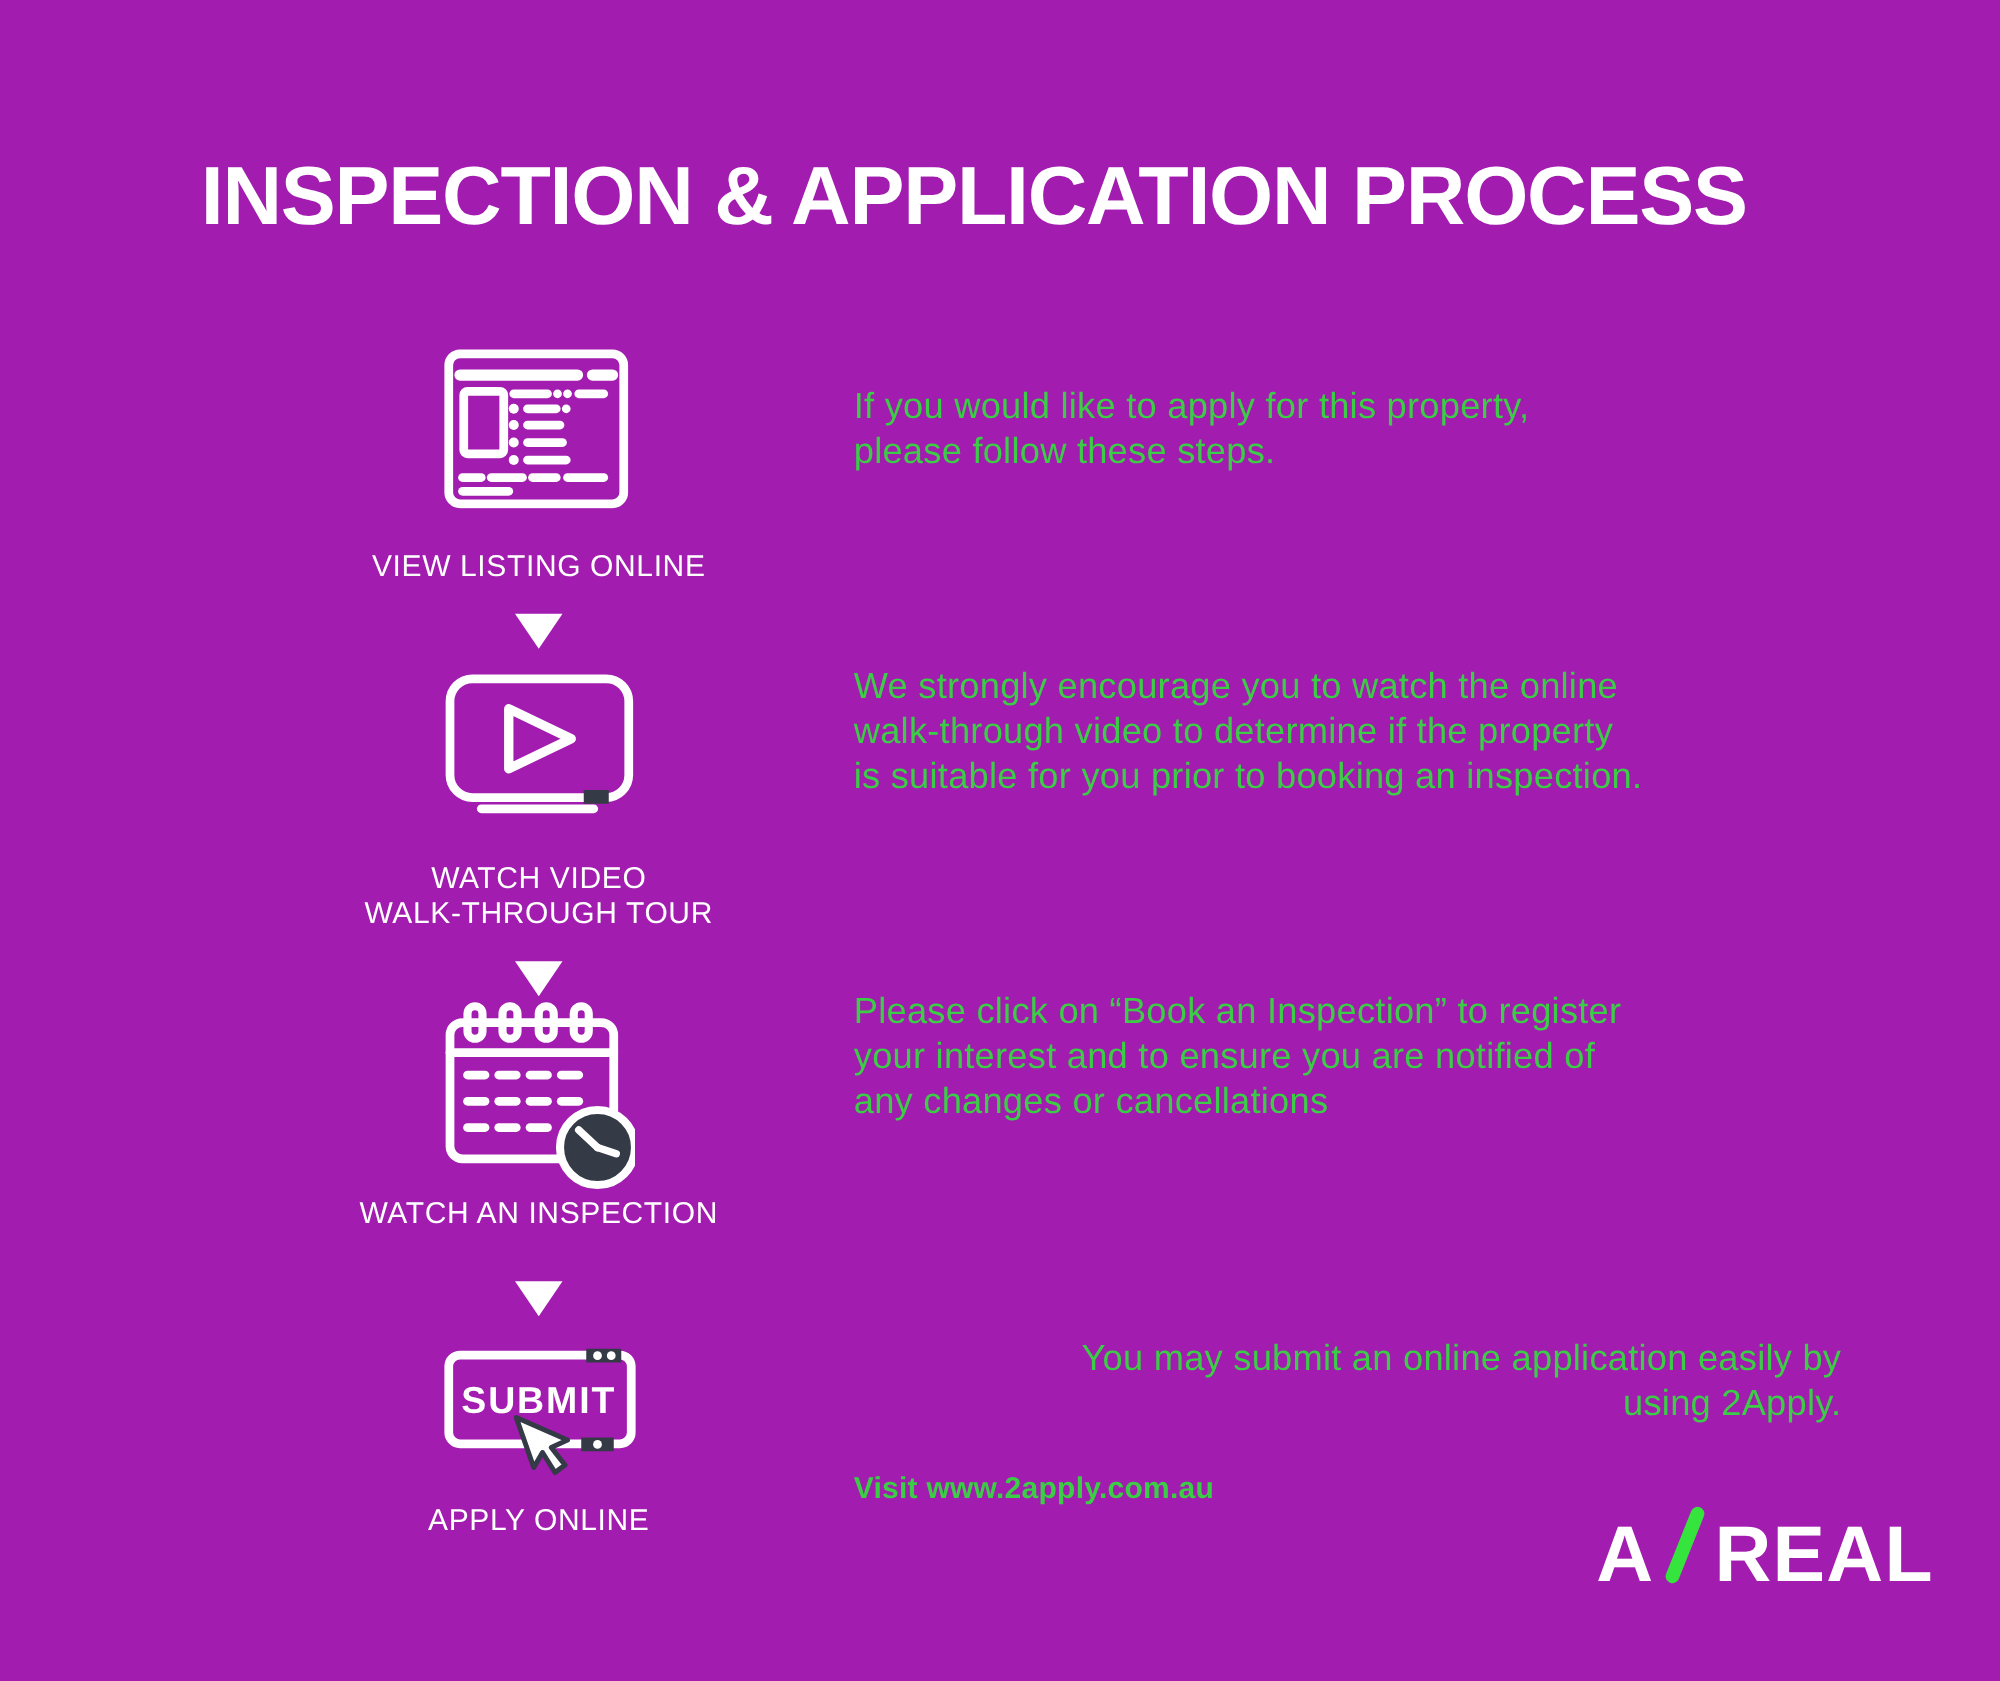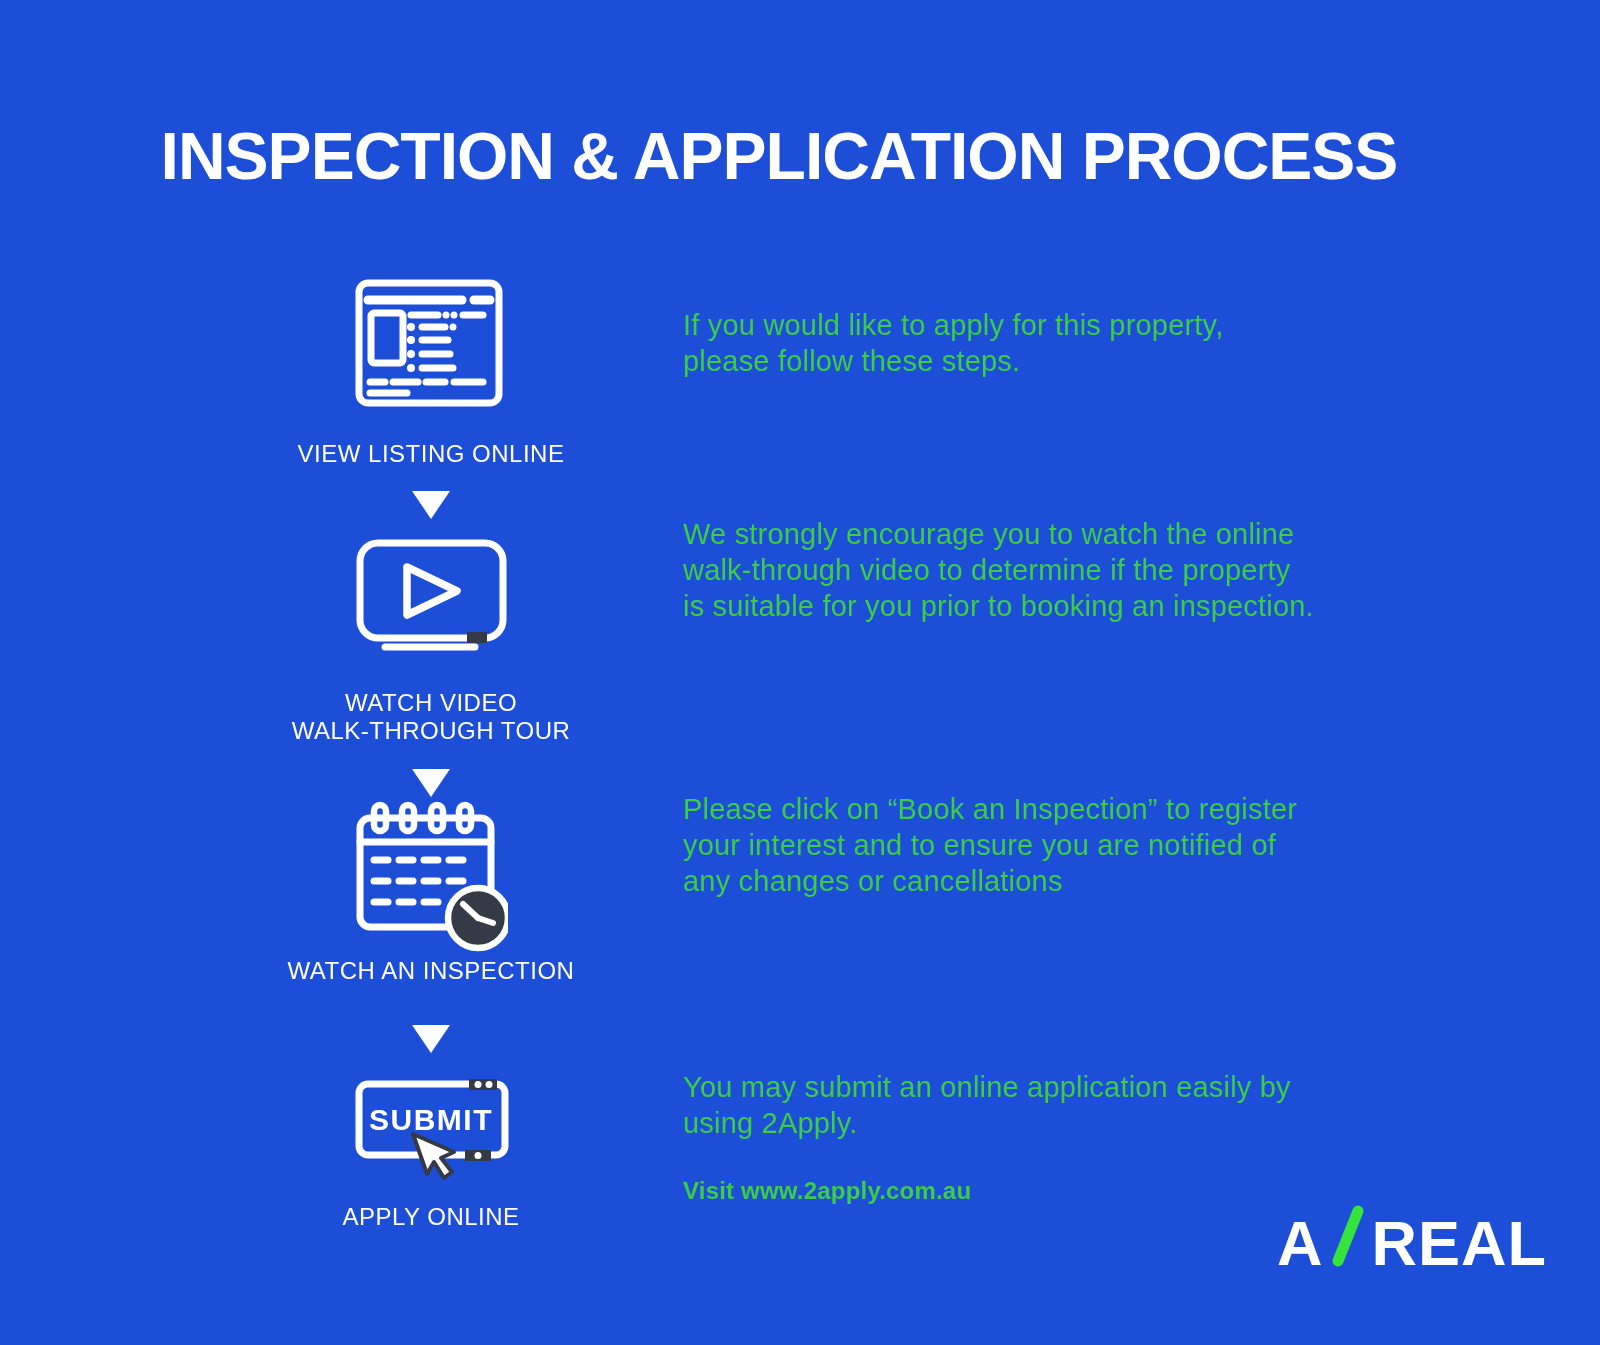--- a/index.html
+++ b/index.html
@@ -1,17 +1,17 @@
 <!DOCTYPE html>
 <html><head>
 <meta charset="utf-8">
 <style>
   html,body{margin:0;padding:0;background:#1e222b;}
   .canvas{
-    position:relative;width:1600px;height:1345px;background:#1d4ed8;
+    position:relative;width:1600px;height:1345px;background:#a21caf;
     font-family:"Liberation Sans", sans-serif;overflow:hidden;
   }
   .title{
     position:absolute;top:118px;left:0;width:1558px;text-align:center;
     color:#FFFFFF;font-size:66px;font-weight:700;letter-spacing:-1px;white-space:nowrap;
   }
   .icon-wrap{position:absolute;display:flex;justify-content:flex-end;}
   #icon1{left:355px;top:279px;}
   #icon2{left:356px;top:539px;}
   #icon3{left:356px;top:800px;}
@@ -29,23 +29,23 @@
   #label4{top:1203px;}
   .arrow{position:absolute;left:410px;}
   #arrow1{top:489px;}
   #arrow2{top:767px;}
   #arrow3{top:1023px;}
   .desc{
     position:absolute;left:683px;width:790px;color:#3CCD46;
     font-size:29px;line-height:36px;letter-spacing:0.2px;white-space:pre-line;
   }
   #desc1{top:307px;}
-  #desc2{top:516px;}
+  #desc2{top:531px;}
   #desc3{top:791px;}
-  #desc4{top:1069px;}
+  #desc4{top:1069px;text-align:right;}
   .visit{
     position:absolute;left:683px;top:1177px;color:#3CCD46;
     font-size:24px;font-weight:700;letter-spacing:0.2px;
   }
   .logo{
     position:absolute;top:1204px;right:53px;display:flex;align-items:center;
     color:#FFFFFF;font-size:63px;font-weight:700;letter-spacing:1px;
   }
   .logo .slash{margin:0 3px;display:block;}
   .submit-text{

